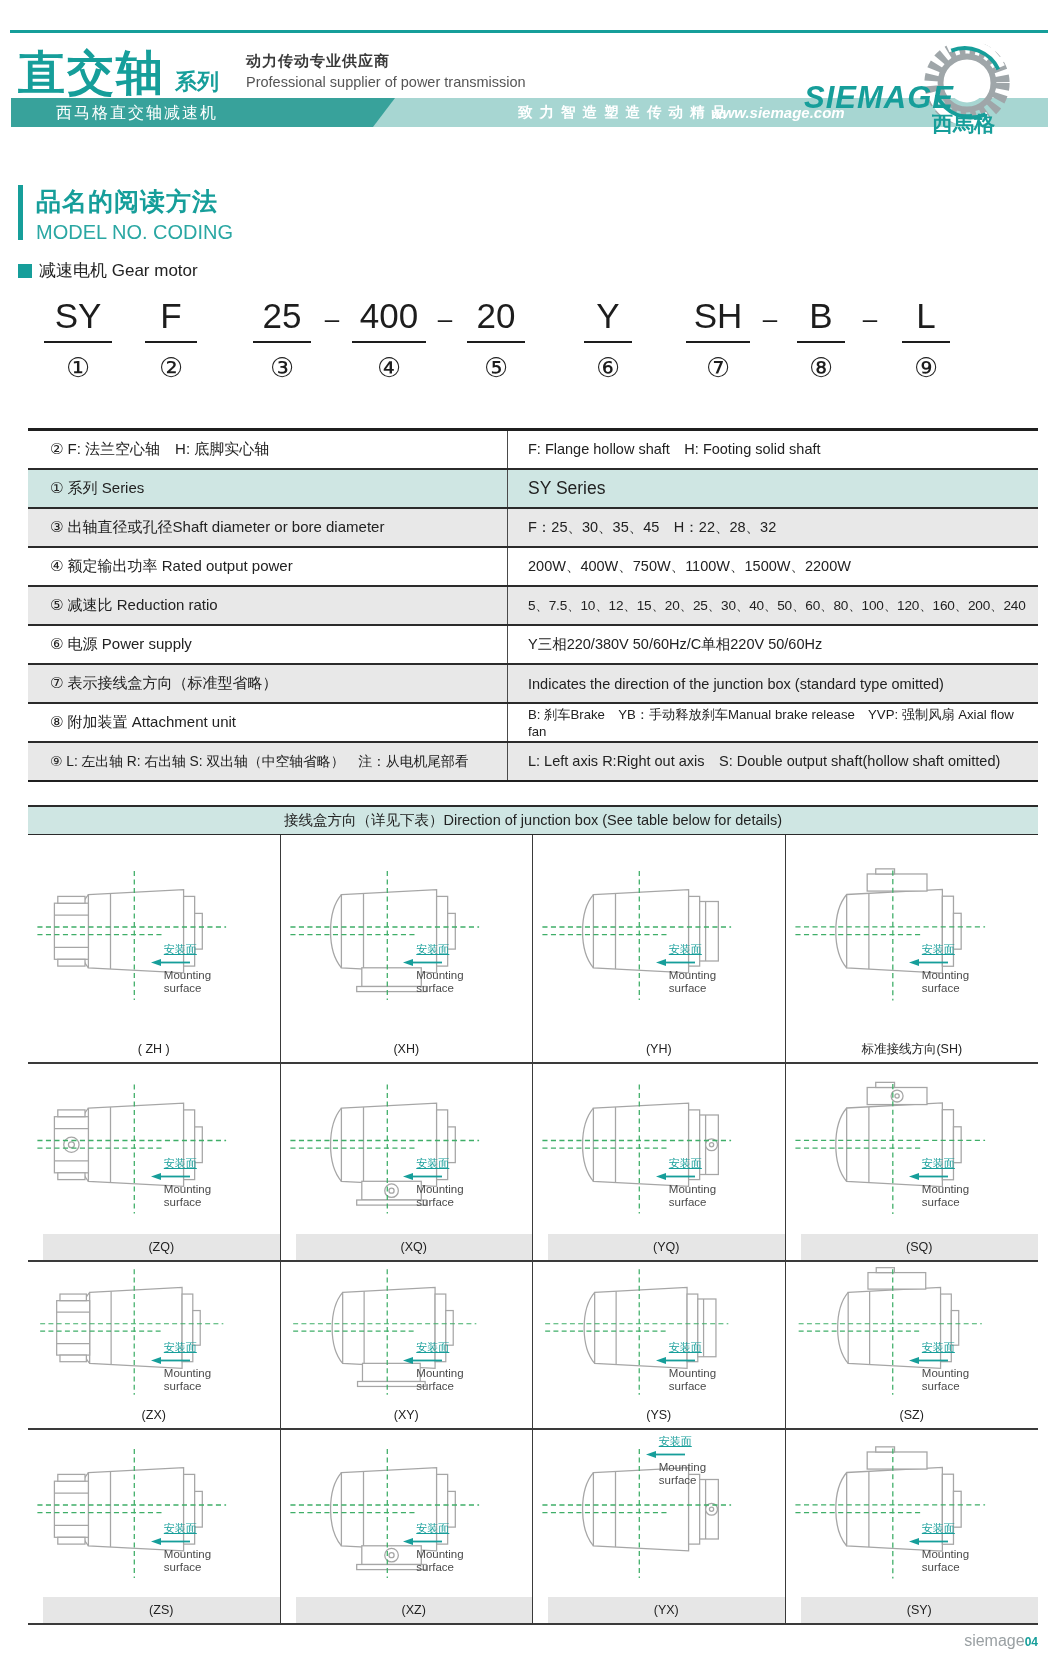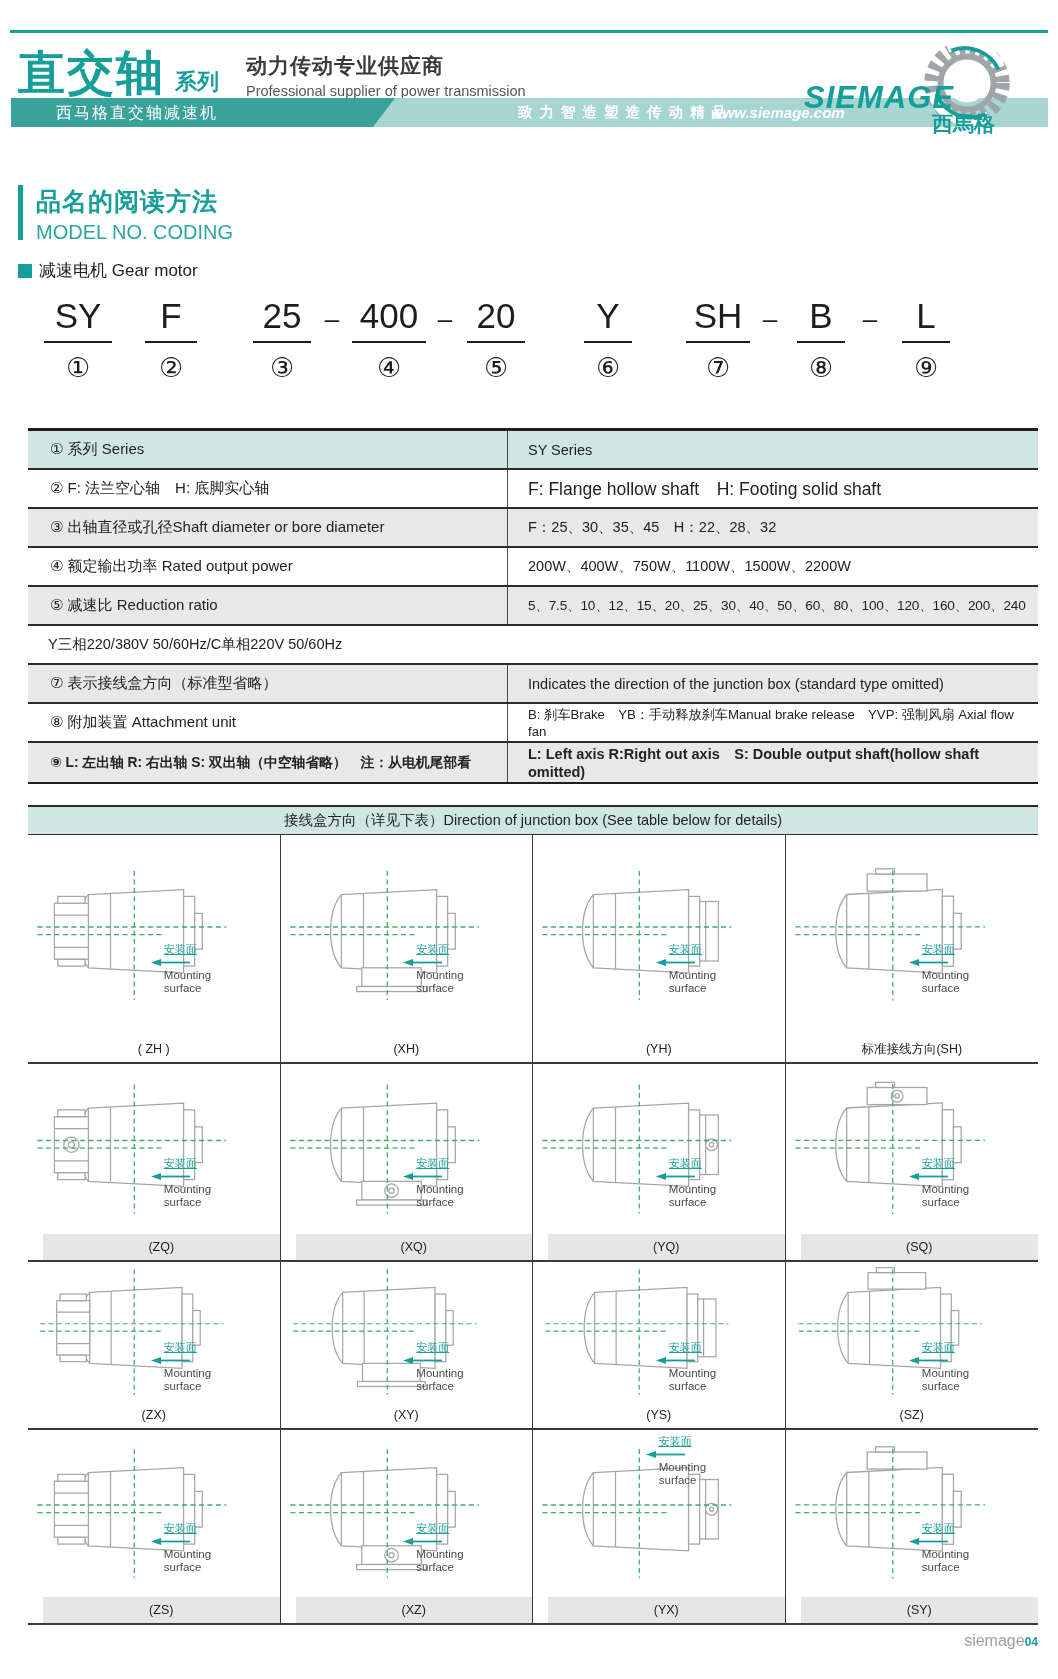--- a/index.html
+++ b/index.html
@@ -5,21 +5,21 @@
   html,body{margin:0;padding:0;background:#f2f2f2;}
   .page{position:relative;width:1058px;height:1679px;background:#fff;margin:0 auto;
         font-family:"Liberation Sans","DejaVu Sans",sans-serif;color:#222;overflow:hidden;}
 
   
   .top-rule{position:absolute;left:10px;right:10px;top:30px;height:3px;background:#169e9a;}
   .series-title{position:absolute;left:18px;top:42px;color:#169e9a;white-space:nowrap;}
   .series-title .big{font-size:47px;font-weight:bold;letter-spacing:2px;}
   .series-title .suf{font-size:22px;font-weight:bold;margin-left:10px;}
   .tagline{position:absolute;left:246px;top:52px;}
-  .tagline .zh{font-size:21px;font-weight:bold;color:#3a3a3a;letter-spacing:1px;}
+  .tagline .zh{font-size:15px;font-weight:bold;color:#3a3a3a;letter-spacing:1px;}
   .tagline .en{font-size:14.5px;color:#555;margin-top:3px;}
 
   .banner{position:absolute;left:10px;right:10px;top:98px;height:29px;}
   .banner-dark{position:absolute;left:1px;top:0;bottom:0;width:385px;background:#38a29b;
                clip-path:polygon(0 0,100% 0,calc(100% - 22px) 100%,0 100%);}
   .banner-dark span{display:block;line-height:29px;padding-left:45px;color:#fff;font-size:16px;letter-spacing:2px;}
   .banner-light{position:absolute;left:363px;right:0;top:0;bottom:0;background:#a7d6d2;
                 clip-path:polygon(22px 0,100% 0,100% 100%,0 100%);}
   .banner-light .slogan{position:absolute;left:145px;top:0;line-height:29px;color:#fff;
                         font-weight:bold;font-size:14.5px;letter-spacing:7px;}
@@ -47,21 +47,21 @@
   .model-code{position:absolute;left:0;top:296px;width:842px;height:96px;padding-left:20px;}
   .mc-part{position:absolute;top:0;text-align:center;}
   .mc-code{font-size:35px;color:#1d1d1d;border-bottom:2.2px solid #1d1d1d;padding-bottom:5px;font-weight:500;}
   .mc-num{font-size:27px;color:#1d1d1d;margin-top:9px;font-family:"DejaVu Sans",sans-serif;}
   .mc-sep{position:absolute;top:8px;text-align:center;font-size:26px;color:#1d1d1d;}
 
   
   .coding-table{position:absolute;left:28px;top:428px;width:1010px;
                 border-top:3px solid #1f1f1f;border-bottom:2.5px solid #1f1f1f;}
   .ct-row{display:grid;grid-template-columns:480px 530px;min-height:37px;border-bottom:2px solid #2b2b2b;}
-  .ct-row:last-child{border-bottom:none;font-weight:bold;}
+  .ct-row:last-child{border-bottom:none;}
   .ct-left{display:flex;align-items:center;padding:2px 8px 2px 22px;font-size:15px;
            border-right:1.2px solid #4a4a4a;}
   .ct-right{display:flex;align-items:center;padding:2px 8px 2px 20px;font-size:14.5px;}
   .ct-row.bg-teal{background:#cfe6e3;}
   .ct-row.bg-gray{background:#e8e8e8;}
   .ct-row.bg-white{background:#fff;}
   .ct-row:nth-child(2) .ct-right{font-size:17.5px;}
   .ct-row:nth-child(5) .ct-right{font-size:13.6px;letter-spacing:-0.2px;}
   .ct-row:nth-child(8) .ct-right{font-size:13.2px;}
   .ct-row:nth-child(9) .ct-left{font-size:13.8px;}
@@ -179,41 +179,42 @@
     <div class="mc-num">⑧</div>
   </div>
       <div class="mc-sep" style="left: 857px; width: 26px;">–</div>
       <div class="mc-part" style="left: 902px; width: 48px;">
     <div class="mc-code">L</div>
     <div class="mc-num">⑨</div>
   </div>
     </div>
 
   <div class="coding-table" id="coding-table">
+      <div class="ct-row bg-white">
+    <div class="ct-left">② F: 法兰空心轴　H: 底脚实心轴</div>
+    <div class="ct-right">F: Flange hollow shaft　H: Footing solid shaft</div>
+  </div>
       <div class="ct-row bg-teal">
     <div class="ct-left">①  系列 Series</div>
     <div class="ct-right">SY Series</div>
   </div>
-      <div class="ct-row bg-white">
-    <div class="ct-left">② F: 法兰空心轴　H: 底脚实心轴</div>
-    <div class="ct-right">F: Flange hollow shaft　H: Footing solid shaft</div>
-  </div>
       <div class="ct-row bg-gray">
     <div class="ct-left">③  出轴直径或孔径Shaft diameter or bore diameter</div>
     <div class="ct-right">F：25、30、35、45　H：22、28、32</div>
   </div>
       <div class="ct-row bg-white">
     <div class="ct-left">④  额定输出功率 Rated output power</div>
     <div class="ct-right">200W、400W、750W、1100W、1500W、2200W</div>
   </div>
       <div class="ct-row bg-gray">
     <div class="ct-left">⑤  减速比 Reduction ratio</div>
     <div class="ct-right">5、7.5、10、12、15、20、25、30、40、50、60、80、100、120、160、200、240</div>
   </div>
       <div class="ct-row bg-white">
+    <div class="ct-left">⑥  电源 Power supply</div>
     <div class="ct-right">Y三相220/380V  50/60Hz/C单相220V  50/60Hz</div>
   </div>
       <div class="ct-row bg-gray">
     <div class="ct-left">⑦  表示接线盒方向（标准型省略）</div>
     <div class="ct-right">Indicates the direction of the junction box (standard type omitted)</div>
   </div>
       <div class="ct-row bg-white">
     <div class="ct-left">⑧  附加装置 Attachment unit</div>
     <div class="ct-right">B: 刹车Brake　YB：手动释放刹车Manual brake release　YVP: 强制风扇 Axial flow fan</div>
   </div>

